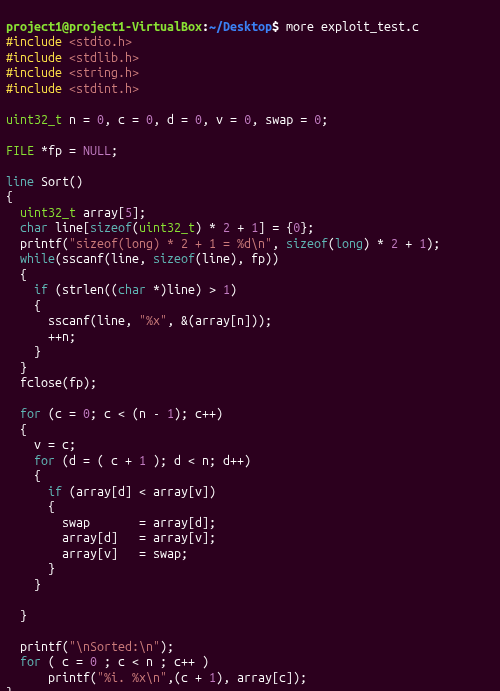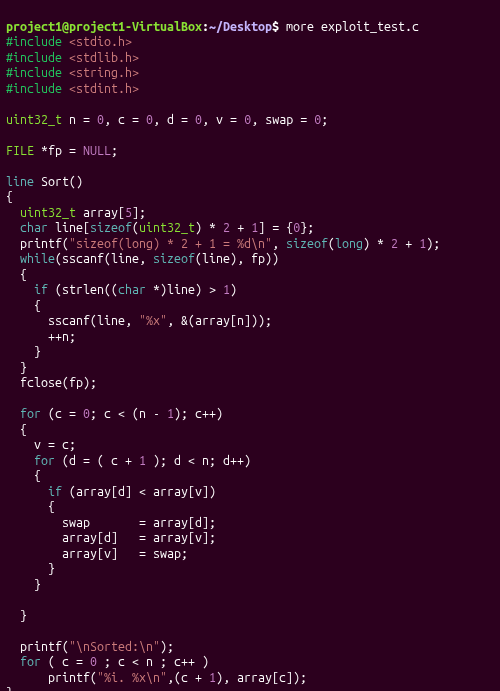--- a/index.html
+++ b/index.html
@@ -12,24 +12,24 @@
     font-family: "Ubuntu Mono", "DejaVu Sans Mono", Consolas, monospace;
     font-size: 12.5px;
     line-height: 15.5px;
   }
   .terminal {
     padding: 3px 6px;
     color: #ffffff;
     white-space: pre;
   }
   .prompt-user { color: #8ae234; font-weight: bold; margin-top: 16px; }
-  .prompt-path { color: #c4b5fd; font-weight: bold; margin-top: 30px; }
+  .prompt-path { color: #3b82f6; font-weight: bold; margin-top: 30px; }
   .prompt-sep  { color: #ffffff; font-weight: bold; }
   .cmd { color: #ffffff; }
-  .pp  { color: #22c55e; }   
+  .pp  { color: #fde047; }   
   .kw  { color: #60b7b6; }   
   .type{ color: #8ae234; }   
   .str { color: #cc7b7b; }   
   .num { color: #c47dc4; }
 </style>
 </head>
 <body>
 
 <div class="terminal">
 <span><span class="prompt-user">project1@project1-VirtualBox</span><span class="prompt-sep">:</span><span class="prompt-path">~/Desktop</span><span class="prompt-sep">$ </span><span class="cmd">more exploit_test.c</span></span>

